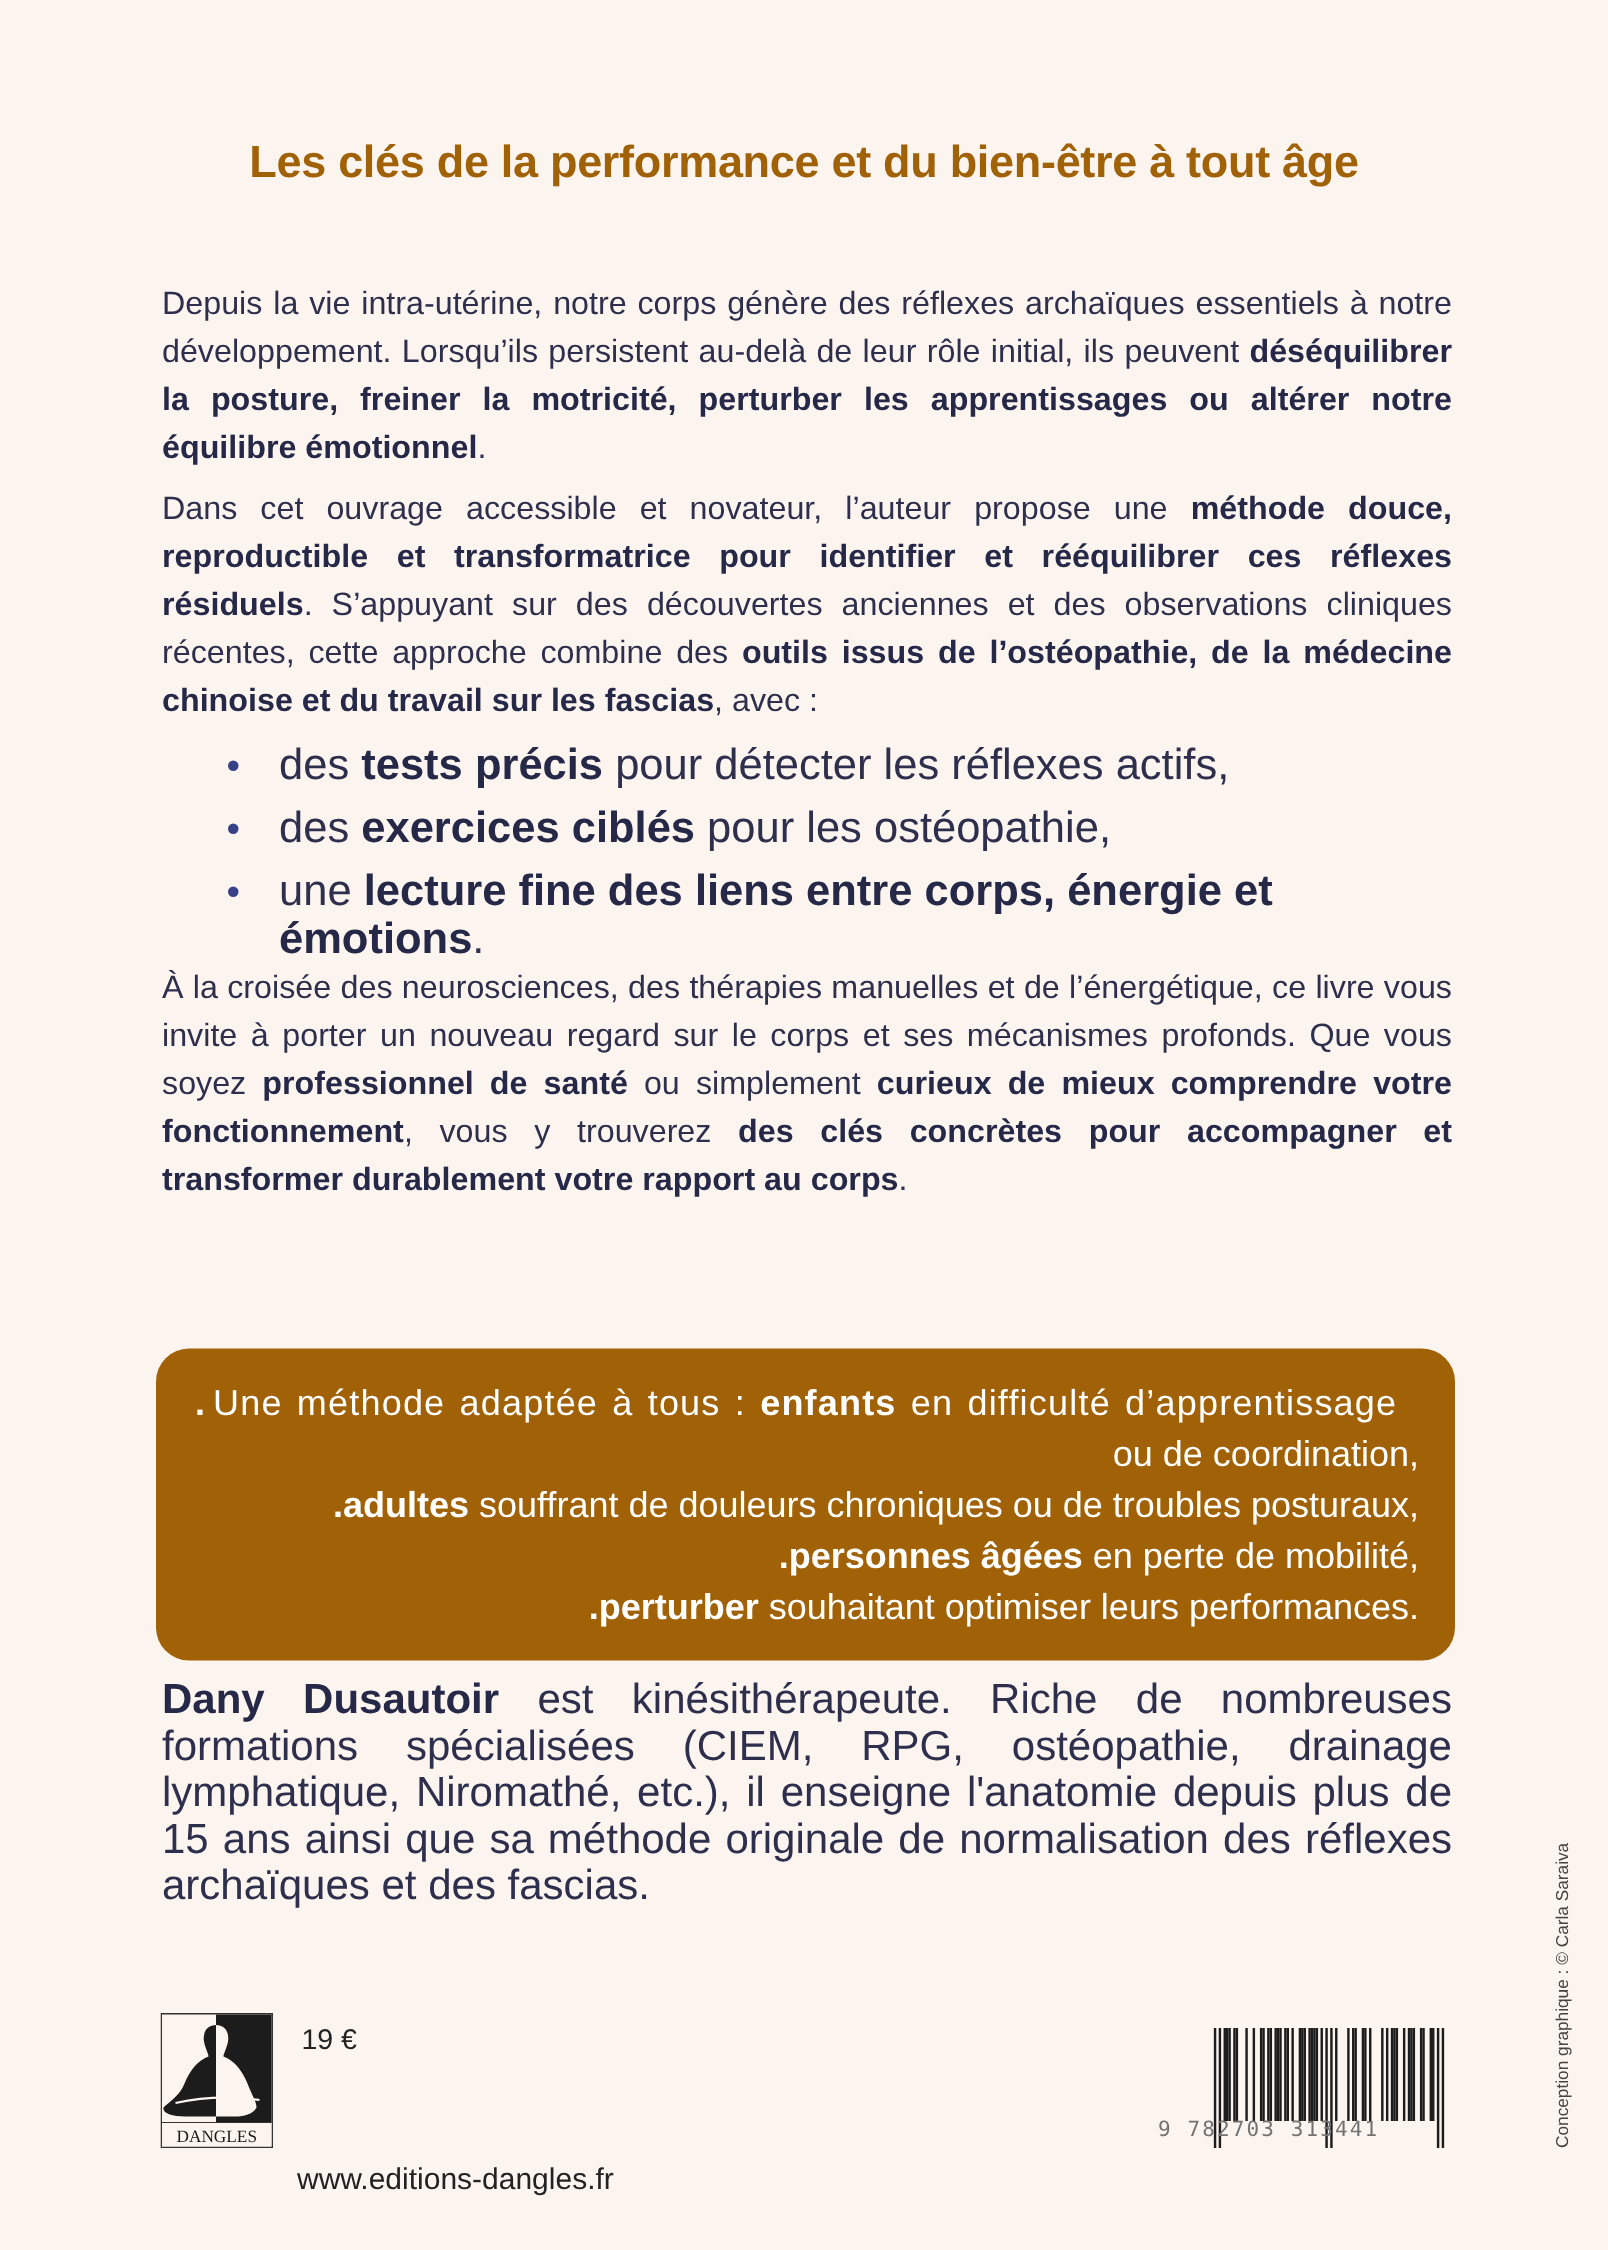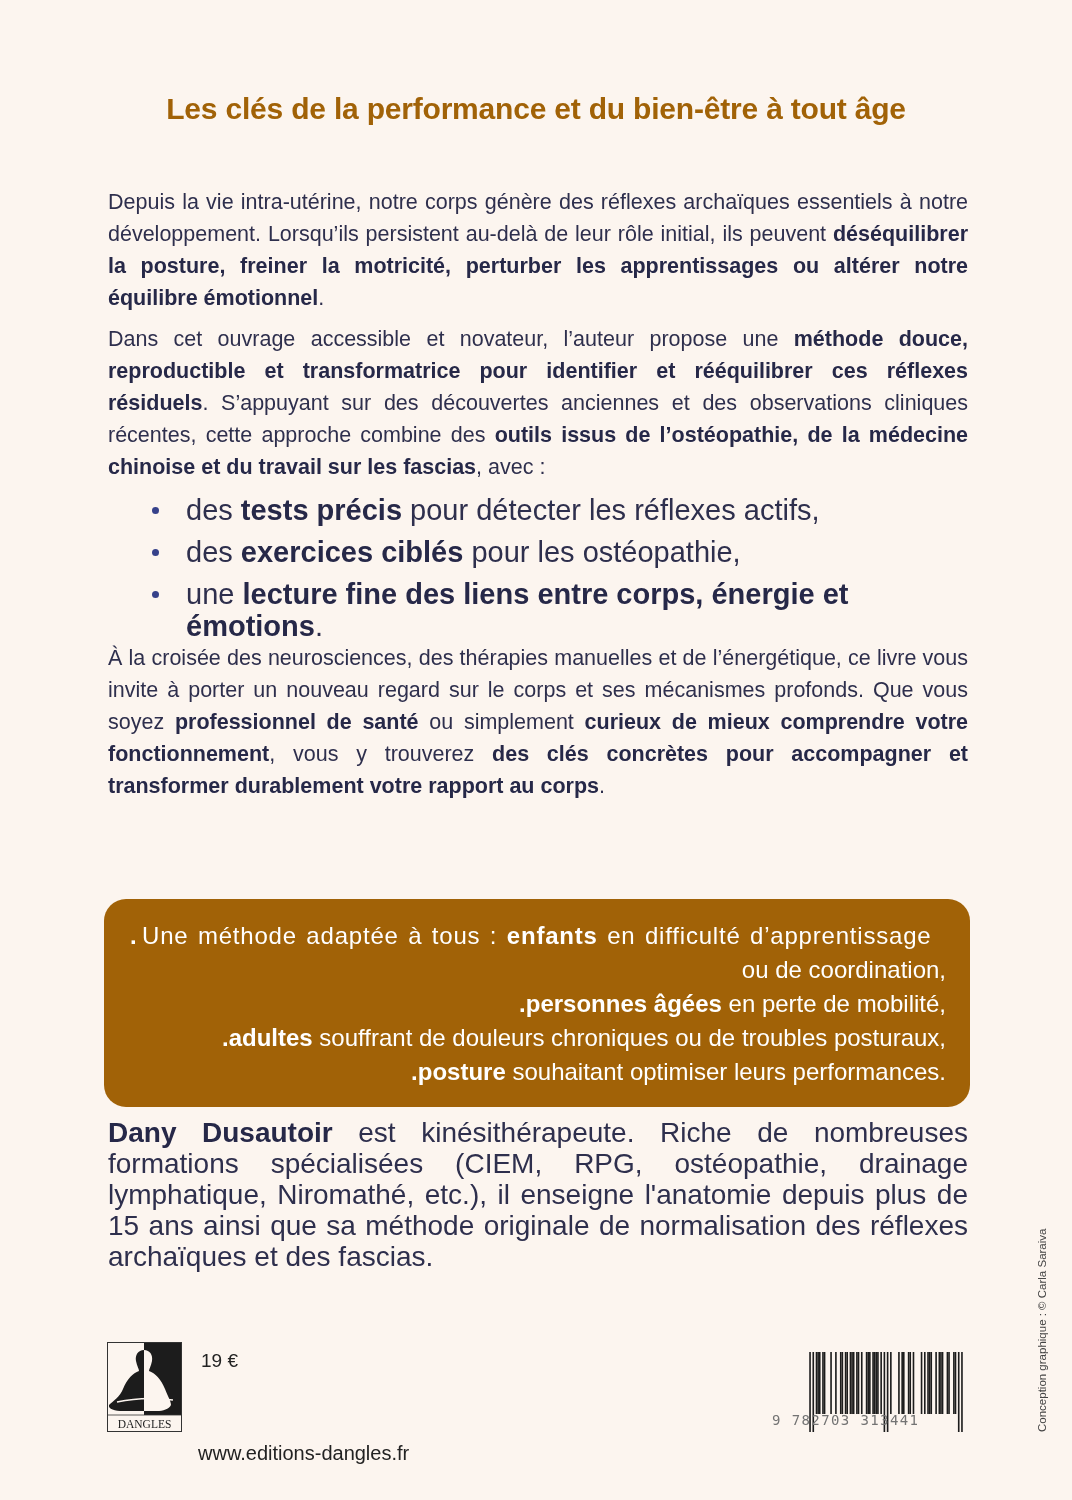--- a/index.html
+++ b/index.html
@@ -102,23 +102,23 @@
     <li><span class="dot"></span><span>des </span><b>tests précis</b><span> pour détecter les réflexes actifs,</span></li>
     <li><span class="dot"></span><span>des </span><b>exercices ciblés</b><span> pour les ostéopathie,</span></li>
     <li><span class="dot"></span><span>une </span><b>lecture fine des liens entre corps, énergie et émotions</b><span>.</span></li>
   </ul>
 
 <p class="body-text" id="p3"><span>À la croisée des neurosciences, des thérapies manuelles et de l’énergétique, ce livre vous invite à porter un nouveau regard sur le corps et ses mécanismes profonds. Que vous soyez </span><b>professionnel de santé</b><span> ou simplement </span><b>curieux de mieux comprendre votre fonctionnement</b><span>,  vous y trouverez </span><b>des clés concrètes pour accompagner et transformer durablement votre rapport au corps</b><span>.</span></p>
 
 <div class="box" id="box">
     <div class="line spaced"><span class="dotmark">.</span><span>Une méthode adaptée à tous : </span><b>enfants</b><span> en difficulté d’apprentissage</span></div>
     <div class="line indent">ou de coordination,</div>
+    <div class="line"><span class="dotmark">.</span><b>adultes</b><span> souffrant de douleurs chroniques ou de troubles posturaux,</span></div>
     <div class="line"><span class="dotmark">.</span><b>personnes âgées</b><span> en perte de mobilité,</span></div>
-    <div class="line"><span class="dotmark">.</span><b>adultes</b><span> souffrant de douleurs chroniques ou de troubles posturaux,</span></div>
-    <div class="line"><span class="dotmark">.</span><b>posture</b><span> souhaitant optimiser leurs performances.</span></div>
+    <div class="line"><span class="dotmark">.</span><b>perturber</b><span> souhaitant optimiser leurs performances.</span></div>
   </div>
 
 <p id="author"><b>Dany Dusautoir</b><span> est kinésithérapeute. Riche de nombreuses formations spécialisées (CIEM, RPG, ostéopathie, drainage lymphatique, Niromathé, etc.), il enseigne l'anatomie depuis plus de 15 ans ainsi que sa méthode originale de normalisation des réflexes archaïques et des fascias.</span></p>
 
 <svg class="logo" viewBox="0 0 75 90">
   <rect x="0.5" y="0.5" width="74" height="89" fill="#fcf5ef" stroke="#333" stroke-width="1"></rect>
   <rect x="37" y="1" width="37" height="72" fill="#1c1c1c"></rect>
   <path d="M37 8 c-6 0 -9 5 -8 11 c1 5 3 8 3 10 c-6 2 -12 8 -16 18 c-3 8 -10 12 -14 16 c-1 4 6 6 14 6 l21 0 z" fill="#1c1c1c"></path>
   <path d="M37 8 c6 0 9 5 8 11 c-1 5 -3 8 -3 10 c6 2 12 8 16 18 c3 8 6 12 6 16 c-2 4 -8 6 -14 6 l-13 0 z" fill="#fcf5ef"></path>
   <path d="M10 60 q27 -6 56 -2" stroke="#fcf5ef" stroke-width="1.5" fill="none"></path>

